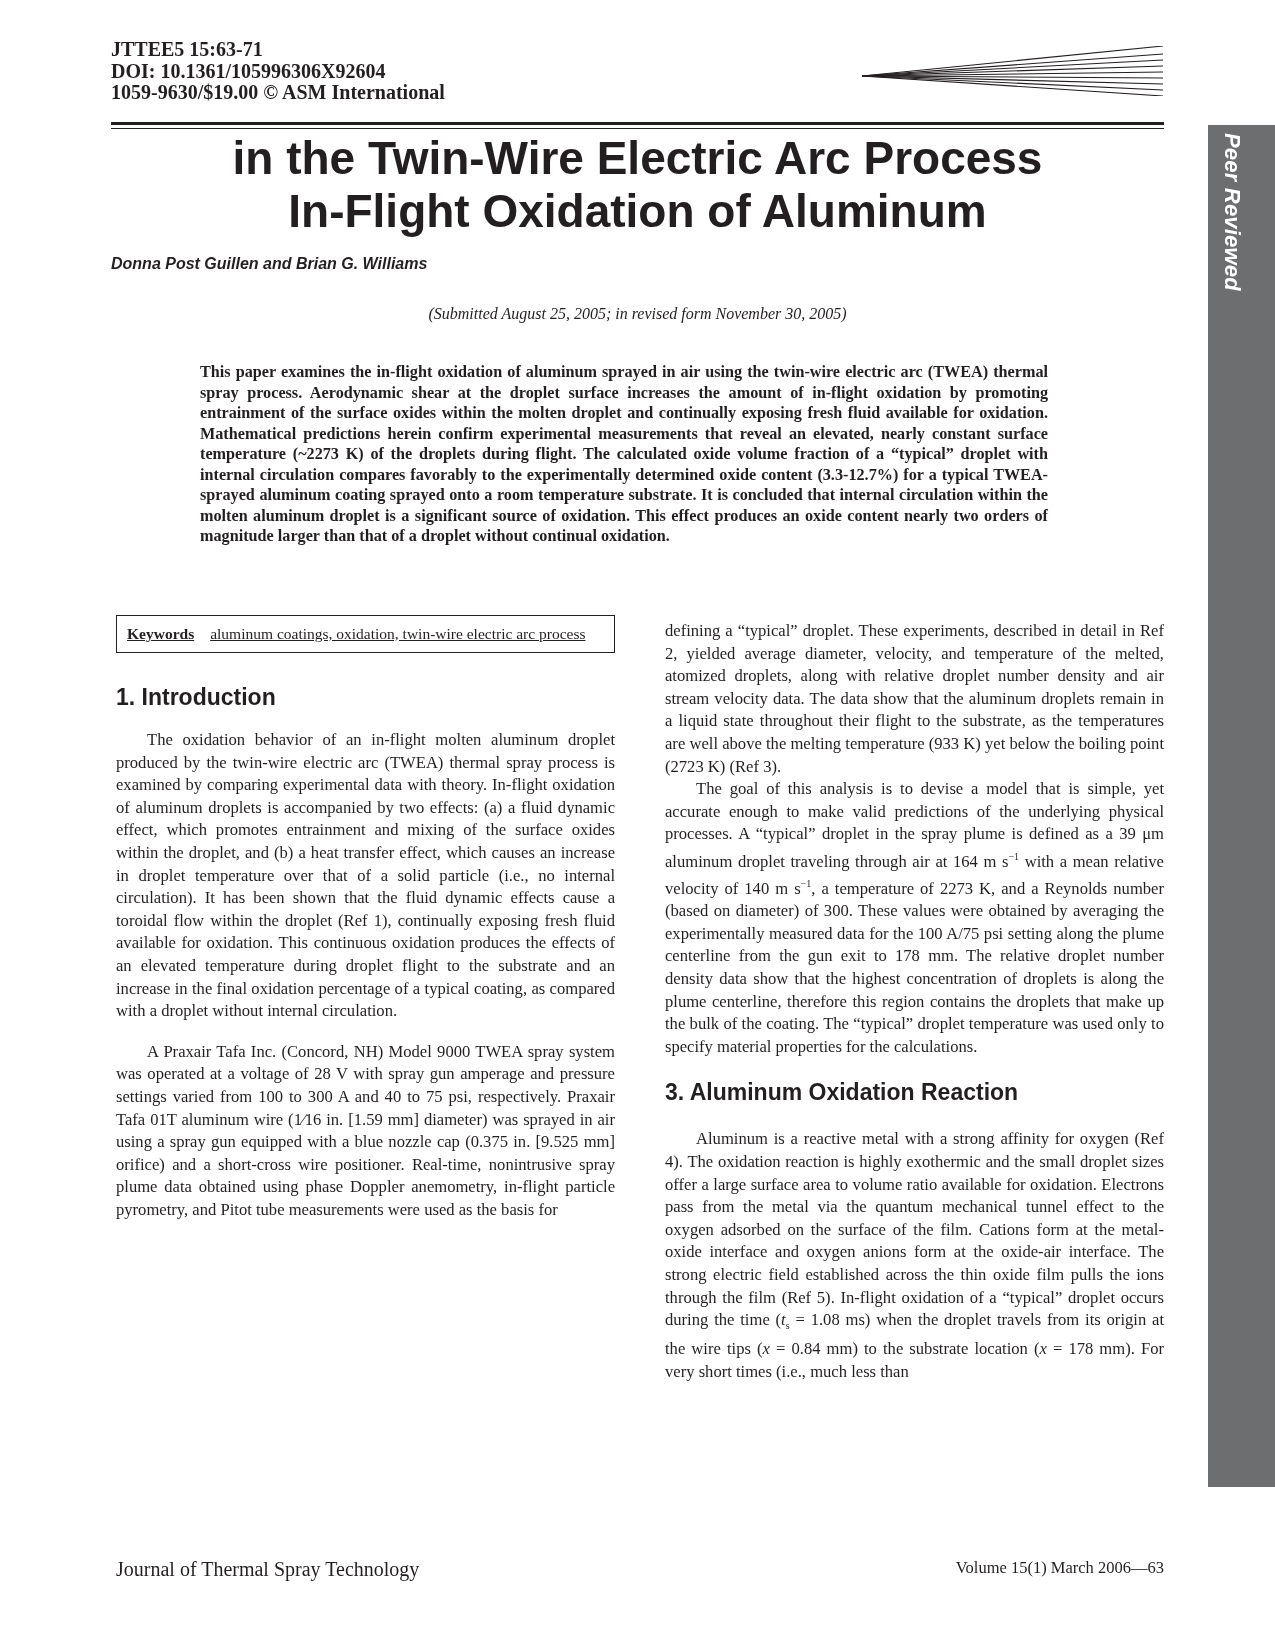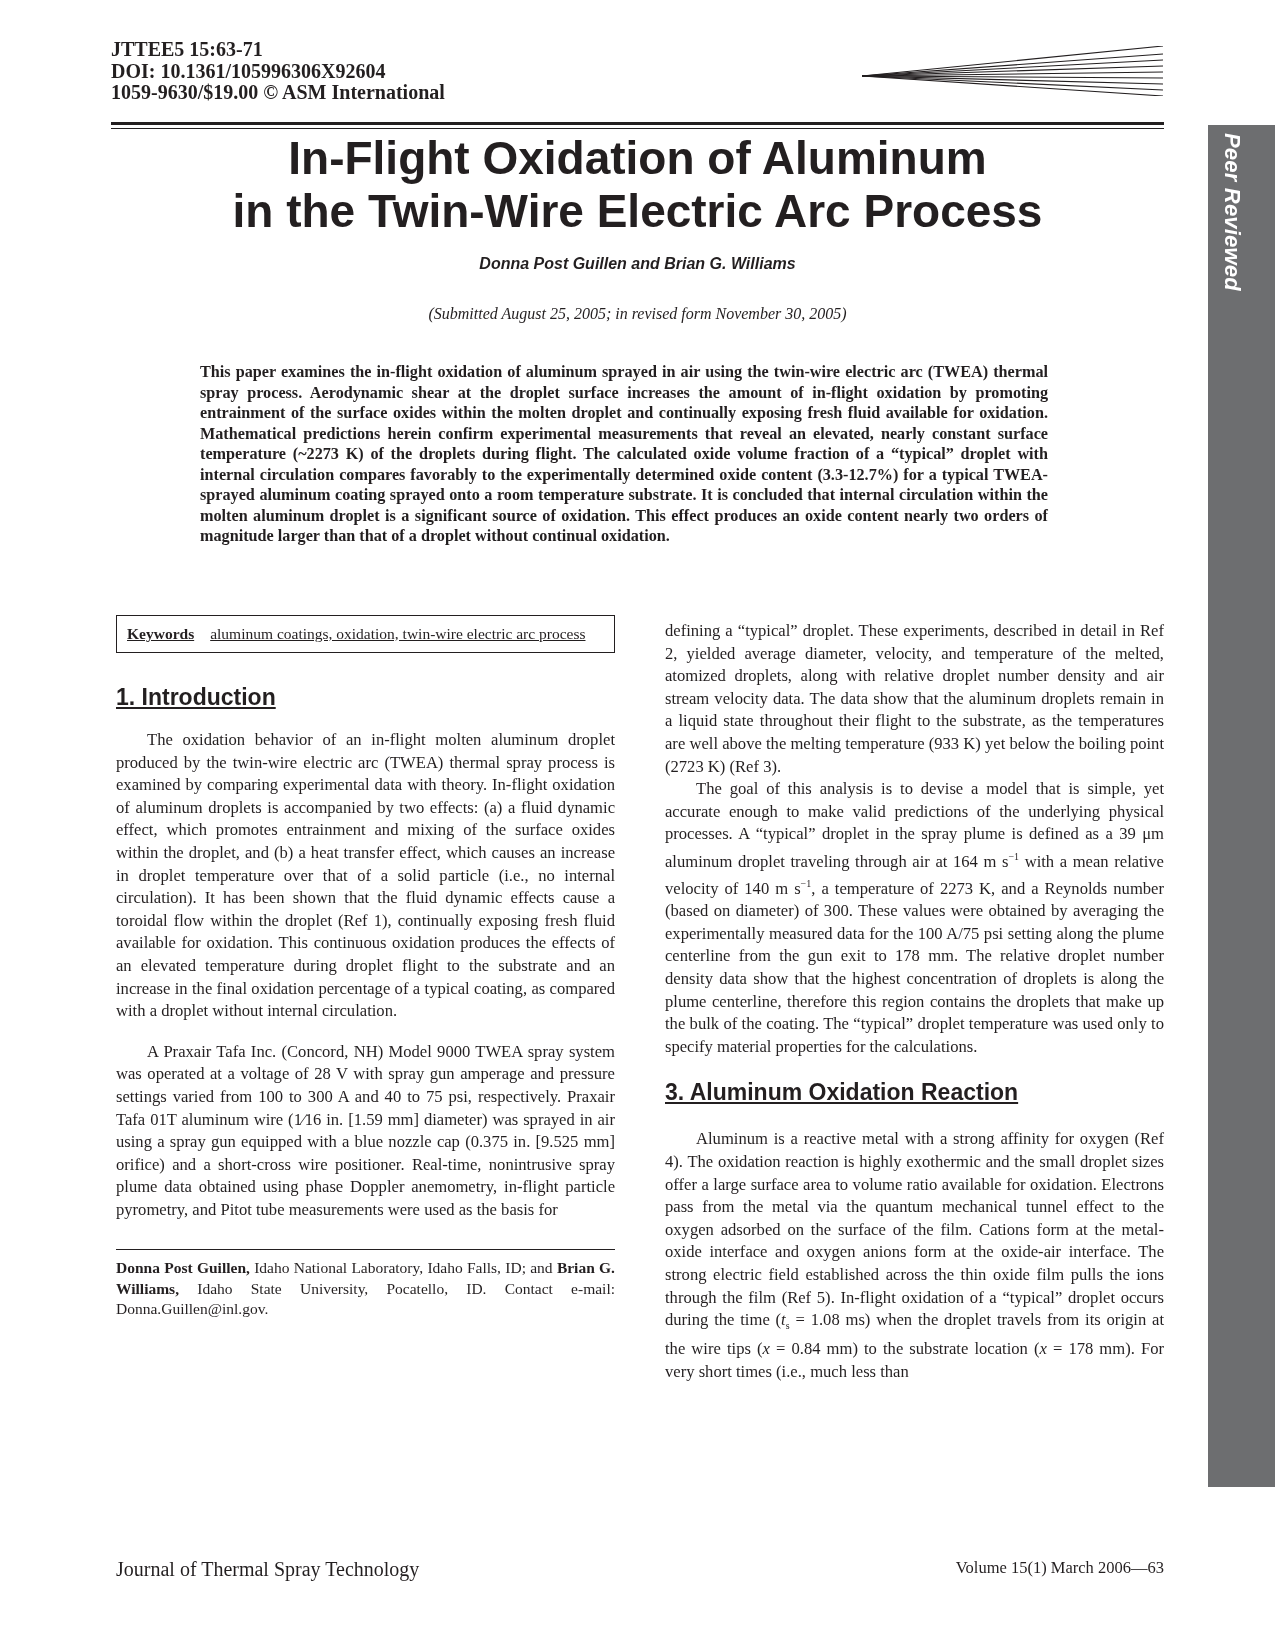--- a/index.html
+++ b/index.html
@@ -3,29 +3,29 @@
 <meta charset="utf-8">
 <style>
   html, body { margin:0; padding:0; background:#ffffff; }
   body { width:1275px; height:1651px; position:relative; overflow:hidden; color:#231f20; font-family:"Liberation Serif", serif; }
   .meta { position:absolute; left:111px; top:39px; font-weight:bold; font-size:20px; line-height:21.5px; }
   .fan { position:absolute; left:860px; top:46px; }
   .rule-double { position:absolute; left:111px; top:122px; width:1053px; height:7px; border-top:3px solid #231f20; border-bottom:1.5px solid #231f20; box-sizing:border-box; }
   .sidetab { position:absolute; left:1208px; top:125px; width:67px; height:1362px; background:#6d6e70; }
   .sidetab span { position:absolute; left:11px; top:8px; writing-mode:vertical-rl; font-family:"Liberation Sans", sans-serif; font-weight:bold; font-style:italic; font-size:22px; color:#ffffff; letter-spacing:0.2px; }
   .title { position:absolute; left:111px; width:1053px; top:132px; text-align:center; font-family:"Liberation Sans", sans-serif; font-weight:bold; font-size:46px; line-height:53px; }
-  .authors { position:absolute; left:111px; width:1053px; top:255px; text-align:center; font-family:"Liberation Sans", sans-serif; font-weight:bold; font-style:italic; font-size:16px; }
+  .authors { position:absolute; left:111px; width:1053px; top:255px; text-align:left; font-family:"Liberation Sans", sans-serif; font-weight:bold; font-style:italic; font-size:16px; }
   .submitted { position:absolute; left:111px; width:1053px; top:305px; text-align:center; font-style:italic; font-size:16px; }
   .abstract { position:absolute; left:200px; width:848px; top:362px; font-weight:bold; font-size:16.2px; line-height:20.5px; text-align:justify; }
   .col { position:absolute; width:499px; font-size:16.6px; line-height:22.6px; text-align:justify; }
   .col-left { left:116px; top:615px; }
   .col-right { left:665px; top:620px; }
   .kw-box { border:1px solid #231f20; padding:8px 10px 8px 10px; display:flex; gap:16px; font-size:15.5px; line-height:20px; text-align:left; margin-left:0;text-decoration:underline; }
   .kw-label { font-weight:bold; white-space:nowrap; }
-  h2 { font-family:"Liberation Sans", sans-serif; font-weight:bold; font-size:23px; margin:0; line-height:28px;text-decoration:underline; }
+  h2 { font-family:"Liberation Sans", sans-serif; font-weight:bold; font-size:23px; margin:0; line-height:28px; }
   p { margin:0; text-indent:31px; }
   p.noindent { text-indent:0; }
   .affil-rule { border-top:1.5px solid #231f20; margin-top:28px; padding-top:8px; font-size:15.5px; line-height:20.5px; text-align:justify; }
   .footer-left { position:absolute; left:116px; top:1558px; font-size:20px; }
   .footer-right { position:absolute; right:111px; top:1558px; font-size:16.5px; }
   sup { font-size:10px; }
   sub { font-size:10px; }
 </style>
 </head>
 <body>
@@ -50,43 +50,40 @@
   </g>
 </svg>
 
 <div class="rule-double"></div>
 
 <div class="sidetab">
   <span>Peer Reviewed</span>
 </div>
 
 <div class="title">
+  <div>in the Twin-Wire Electric Arc Process</div>
   <div>In-Flight Oxidation of Aluminum</div>
-  <div>in the Twin-Wire Electric Arc Process</div>
 </div>
 
 <div class="authors">Donna Post Guillen and Brian G. Williams</div>
 <div class="submitted">(Submitted August 25, 2005; in revised form November 30, 2005)</div>
 
 <div class="abstract">This paper examines the in-flight oxidation of aluminum sprayed in air using the twin-wire electric arc (TWEA) thermal spray process. Aerodynamic shear at the droplet surface increases the amount of in-flight oxidation by promoting entrainment of the surface oxides within the molten droplet and continually exposing fresh fluid available for oxidation. Mathematical predictions herein confirm experimental measurements that reveal an elevated, nearly constant surface temperature (~2273 K) of the droplets during flight. The calculated oxide volume fraction of a “typical” droplet with internal circulation compares favorably to the experimentally determined oxide content (3.3-12.7%) for a typical TWEA-sprayed aluminum coating sprayed onto a room temperature substrate. It is concluded that internal circulation within the molten aluminum droplet is a significant source of oxidation. This effect produces an oxide content nearly two orders of magnitude larger than that of a droplet without continual oxidation.</div>
 
 <div class="col col-left">
   <div class="kw-box">
     <span class="kw-label">Keywords</span>
     <span>aluminum coatings, oxidation, twin-wire electric arc process</span>
   </div>
 
   <h2 style="margin-top:30px;">1.  Introduction</h2>
   <p style="margin-top:18px;">The oxidation behavior of an in-flight molten aluminum droplet produced by the twin-wire electric arc (TWEA) thermal spray process is examined by comparing experimental data with theory. In-flight oxidation of aluminum droplets is accompanied by two effects: (a) a fluid dynamic effect, which promotes entrainment and mixing of the surface oxides within the droplet, and (b) a heat transfer effect, which causes an increase in droplet temperature over that of a solid particle (i.e., no internal circulation). It has been shown that the fluid dynamic effects cause a toroidal flow within the droplet (Ref 1), continually exposing fresh fluid available for oxidation. This continuous oxidation produces the effects of an elevated temperature during droplet flight to the substrate and an increase in the final oxidation percentage of a typical coating, as compared with a droplet without internal circulation.</p>
 
   <p style="margin-top:18px;">A Praxair Tafa Inc. (Concord, NH) Model 9000 TWEA spray system was operated at a voltage of 28 V with spray gun amperage and pressure settings varied from 100 to 300 A and 40 to 75 psi, respectively. Praxair Tafa 01T aluminum wire (1⁄16 in. [1.59 mm] diameter) was sprayed in air using a spray gun equipped with a blue nozzle cap (0.375 in. [9.525 mm] orifice) and a short-cross wire positioner. Real-time, nonintrusive spray plume data obtained using phase Doppler anemometry, in-flight particle pyrometry, and Pitot tube measurements were used as the basis for</p>
 
-  <div class="affil-rule">
-    <b>Donna Post Guillen,</b><span> Idaho National Laboratory, Idaho Falls, ID; and </span><b>Brian G. Williams,</b><span> Idaho State University, Pocatello, ID. Contact e-mail: Donna.Guillen@inl.gov.</span>
-  </div>
 </div>
 
 <div class="col col-right">
   <p class="noindent">defining a “typical” droplet. These experiments, described in detail in Ref 2, yielded average diameter, velocity, and temperature of the melted, atomized droplets, along with relative droplet number density and air stream velocity data. The data show that the aluminum droplets remain in a liquid state throughout their flight to the substrate, as the temperatures are well above the melting temperature (933 K) yet below the boiling point (2723 K) (Ref 3).</p>
   <p><span>The goal of this analysis is to devise a model that is simple, yet accurate enough to make valid predictions of the underlying physical processes. A “typical” droplet in the spray plume is defined as a 39 μm aluminum droplet traveling through air at 164 m s</span><sup>−1</sup><span> with a mean relative velocity of 140 m s</span><sup>−1</sup><span>, a temperature of 2273 K, and a Reynolds number (based on diameter) of 300. These values were obtained by averaging the experimentally measured data for the 100 A/75 psi setting along the plume centerline from the gun exit to 178 mm. The relative droplet number density data show that the highest concentration of droplets is along the plume centerline, therefore this region contains the droplets that make up the bulk of the coating. The “typical” droplet temperature was used only to specify material properties for the calculations.</span></p>
 
   <h2 style="margin-top:20px;">3.  Aluminum Oxidation Reaction</h2>
   <p style="margin-top:22px;"><span>Aluminum is a reactive metal with a strong affinity for oxygen (Ref 4). The oxidation reaction is highly exothermic and the small droplet sizes offer a large surface area to volume ratio available for oxidation. Electrons pass from the metal via the quantum mechanical tunnel effect to the oxygen adsorbed on the surface of the film. Cations form at the metal-oxide interface and oxygen anions form at the oxide-air interface. The strong electric field established across the thin oxide film pulls the ions through the film (Ref 5). In-flight oxidation of a “typical” droplet occurs during the time (</span><i>t</i><sub>s</sub><span> = 1.08 ms) when the droplet travels from its origin at the wire tips (</span><i>x</i><span> = 0.84 mm) to the substrate location (</span><i>x</i><span> = 178 mm). For very short times (i.e., much less than</span></p>
 </div>
 

